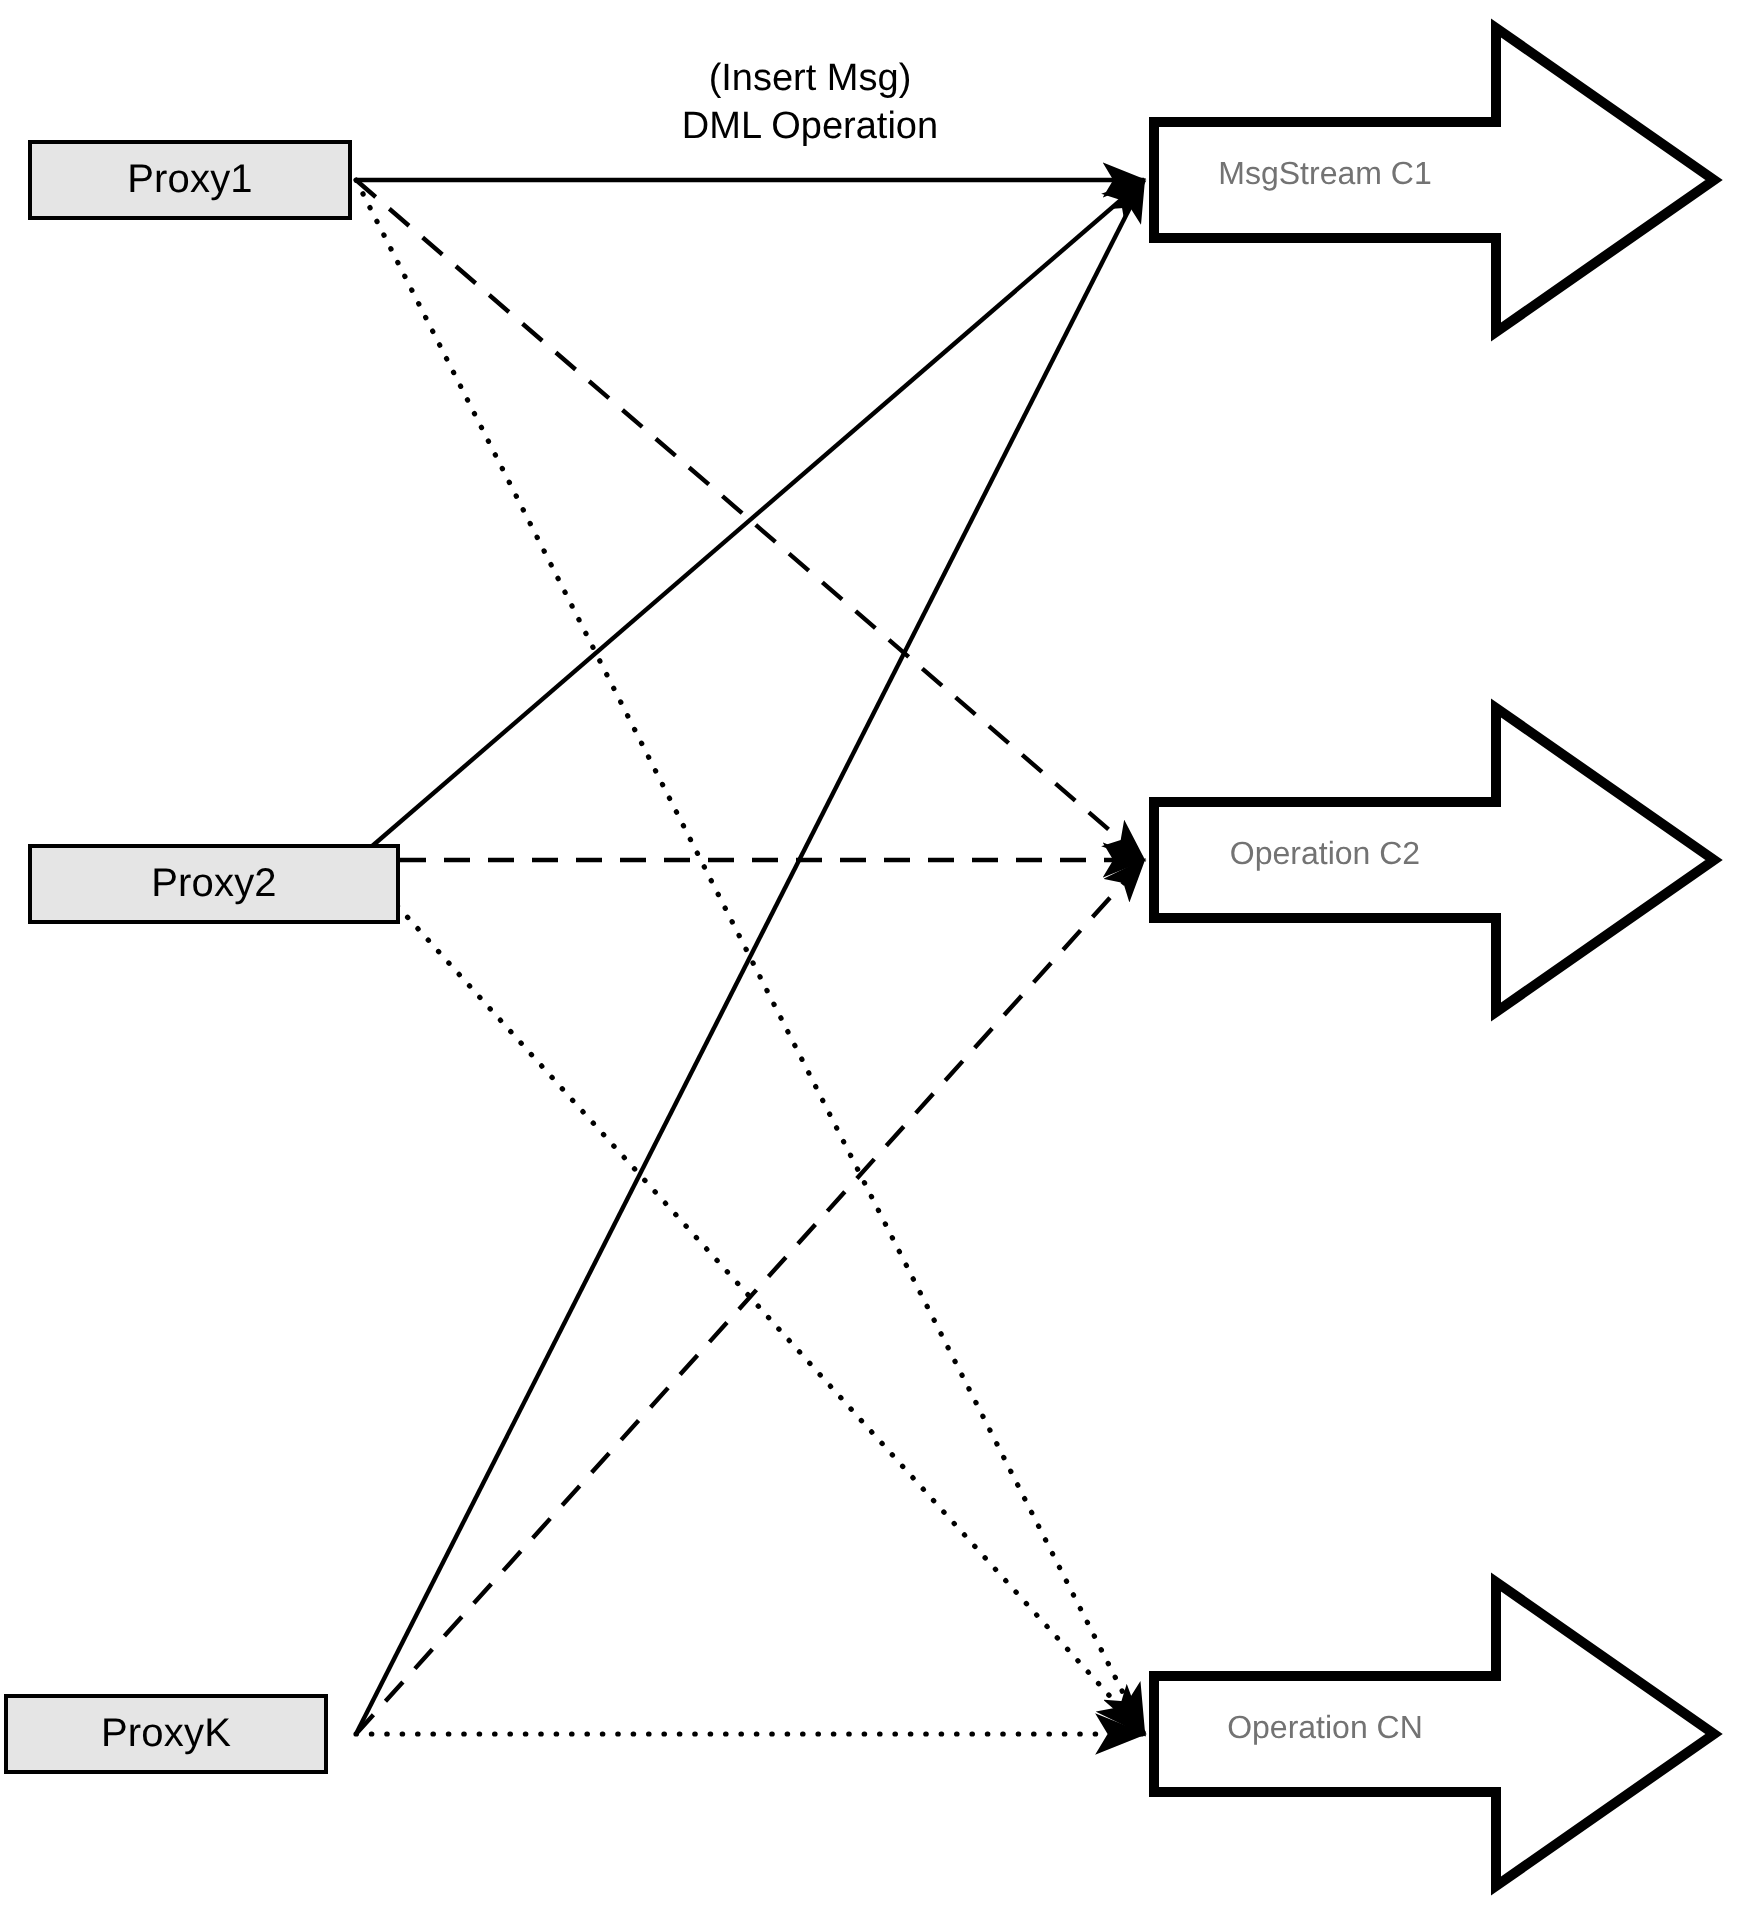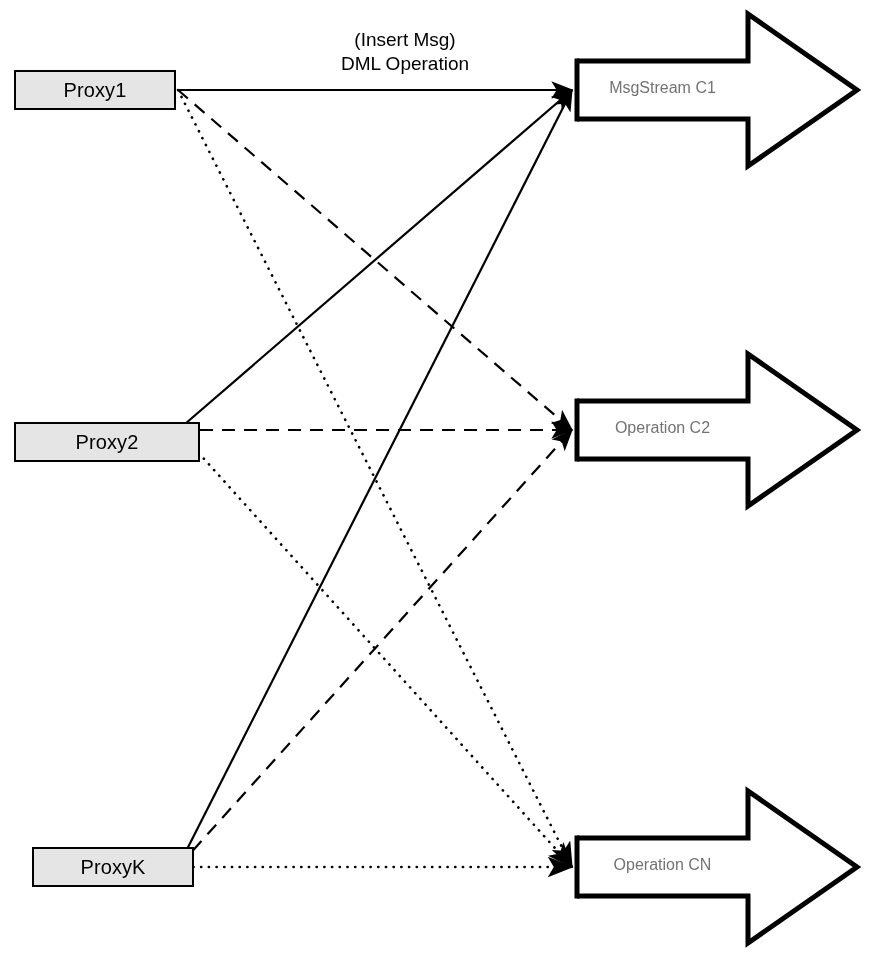--- a/index.html
+++ b/index.html
@@ -92,21 +92,21 @@
   </svg>
 
   <div class="proxy-box" style="left:14px; top:70px; width:162px; height:40px;">
     <span class="proxy-label">Proxy1</span>
   </div>
 
   <div class="proxy-box" style="left:14px; top:410px; width:186px; height:40px;margin-top:12px;">
     <span class="proxy-label">Proxy2</span>
   </div>
 
-  <div class="proxy-box" style="left:32px; top:847px; width:162px; height:40px;">
+  <div class="proxy-box" style="left:2px; top:847px; width:162px; height:40px;">
     <span class="proxy-label">ProxyK</span>
   </div>
 
   <div class="stream-label" style="left:577px; top:80px; width:171px;">MsgStream C1</div>
 
   <div class="stream-label" style="left:577px; top:420px; width:171px;">Operation C2</div>
 
   <div class="stream-label" style="left:577px; top:857px; width:171px;">Operation CN</div>
 
   <div class="edge-caption" style="left:305px; top:28px; width:200px;">

